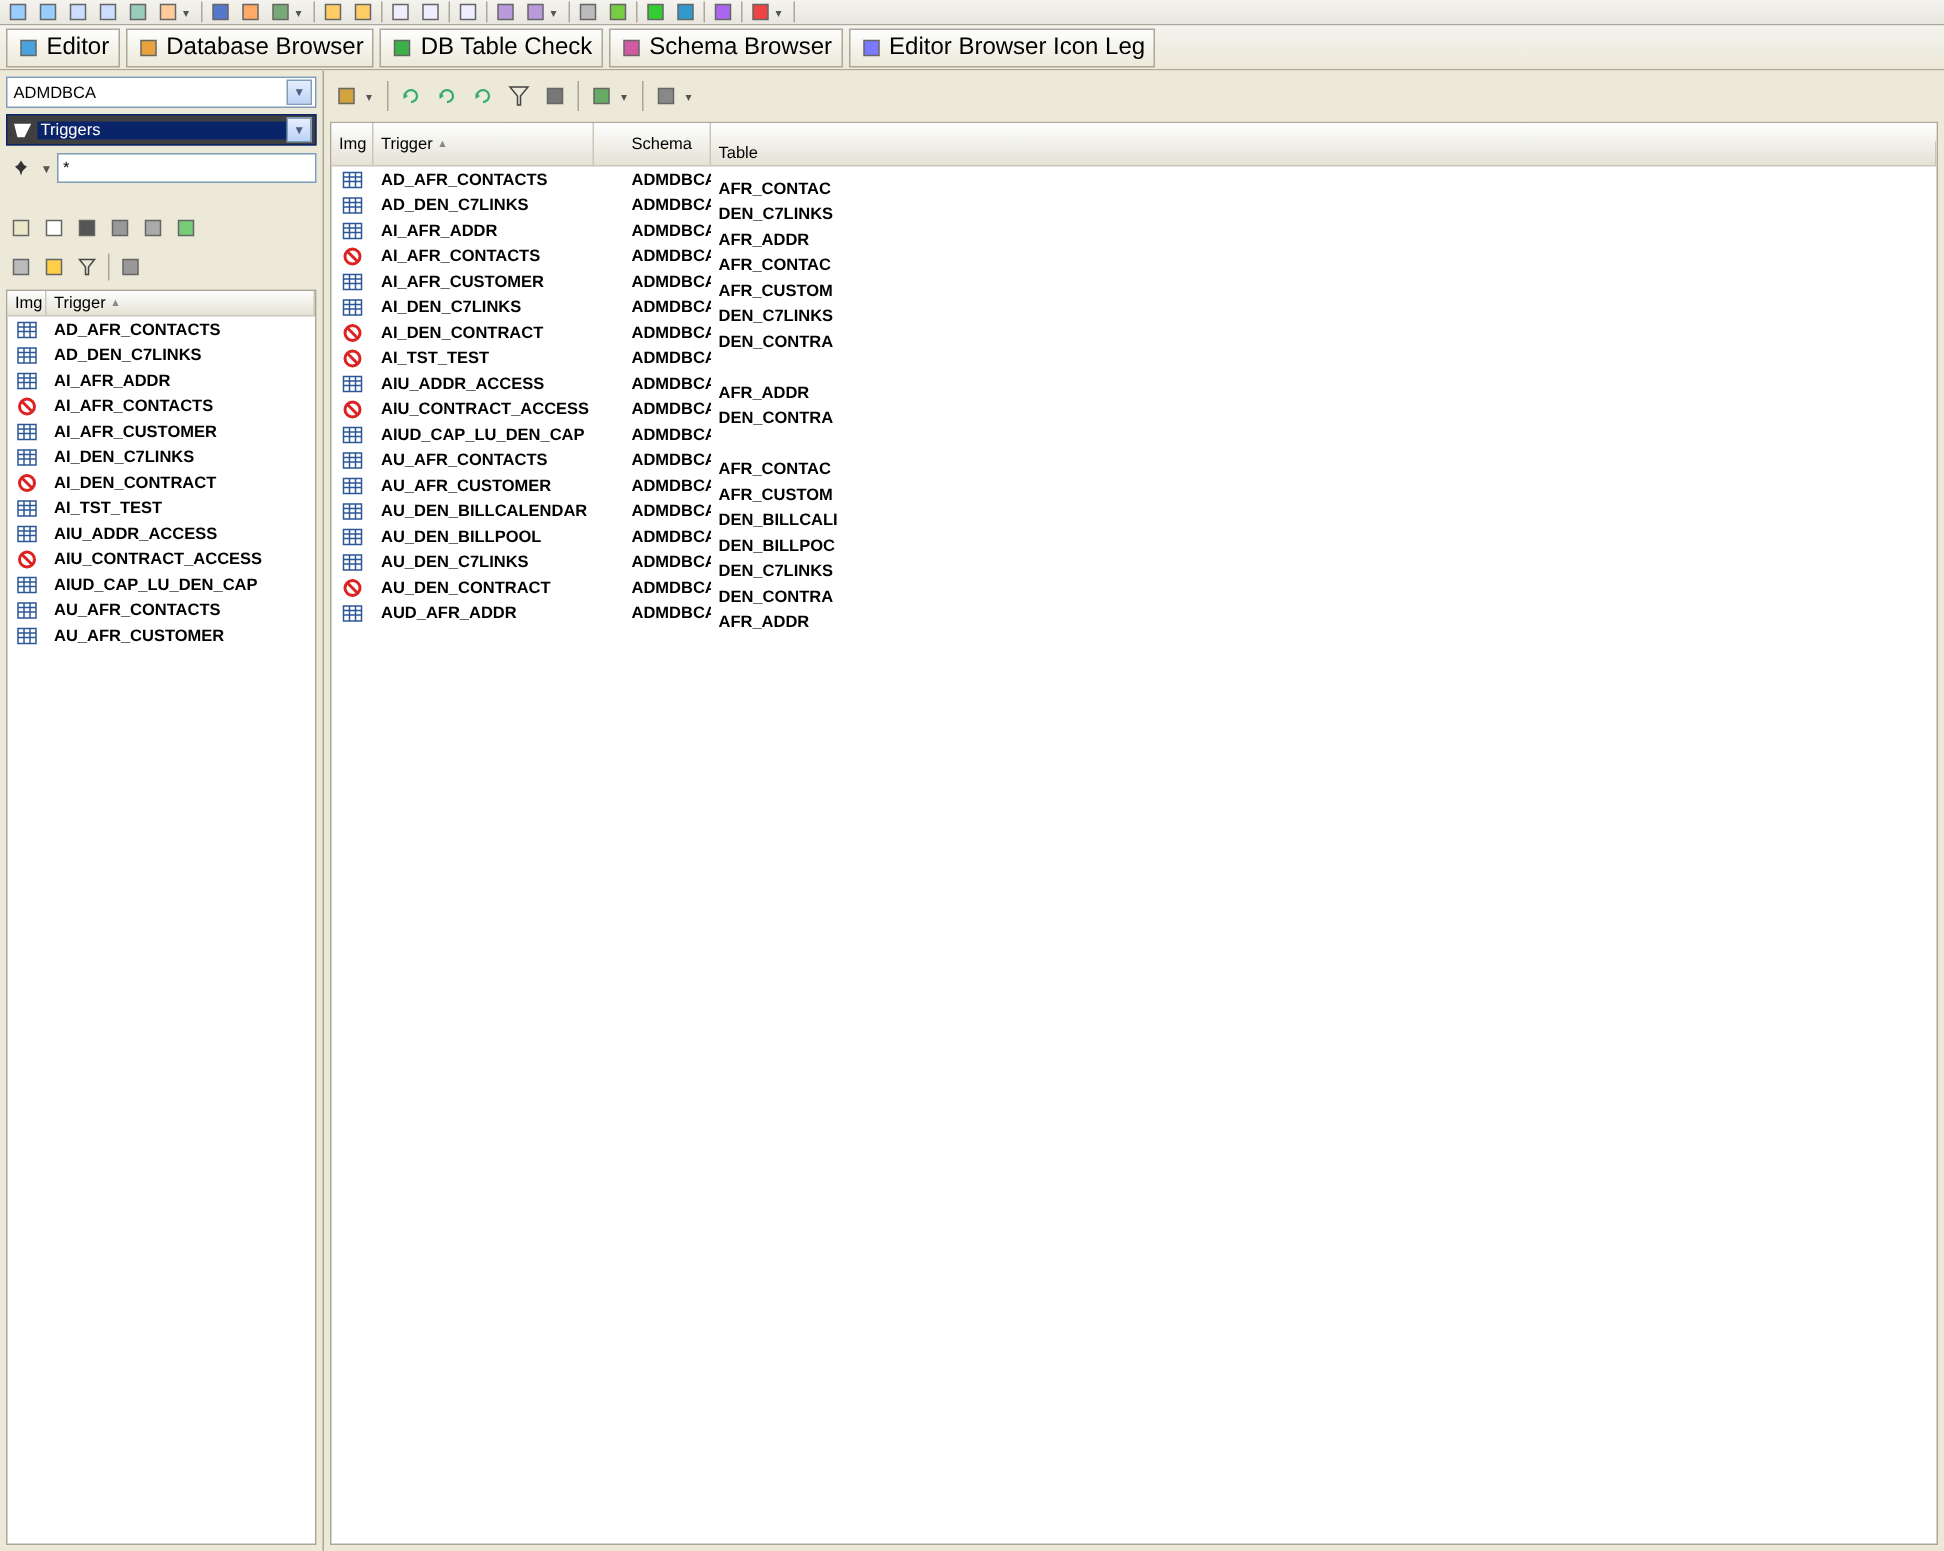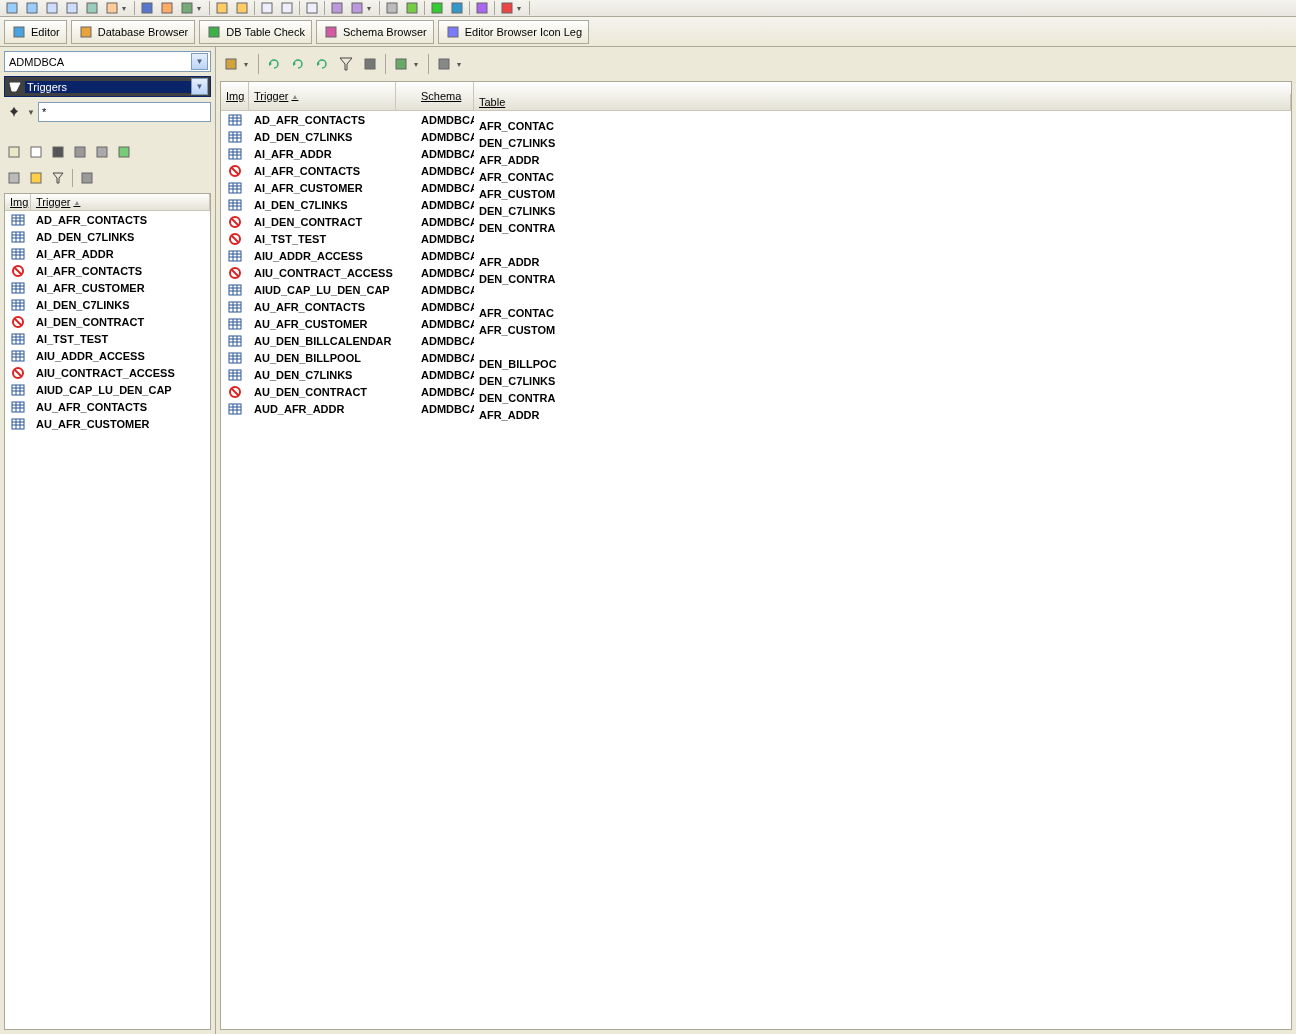--- a/index.html
+++ b/index.html
@@ -4,42 +4,42 @@
 <style>
 * { box-sizing: border-box; margin: 0; padding: 0; }
 body { font-family: Tahoma, Arial, sans-serif; font-size: 11px; background: #fff; overflow: hidden; }
 
 .toolbar-main { height: 17px; background: linear-gradient(#f4f3ee, #e8e6de); border-bottom: 1px solid #aca899; display: flex; align-items: center; padding: 0 2px; }
 .toolbar-main .tbtn { width: 18px; height: 15px; margin: 0 1px; display: inline-flex; align-items: center; justify-content: center; cursor: pointer; }
 .toolbar-main .sep { width: 1px; height: 14px; background: #aca899; margin: 0 2px; }
 .toolbar-main .drop { width: 10px; font-size: 8px; color: #555; }
 
 .tabbar { height: 30px; background: linear-gradient(#f4f3ee, #ece9d8); border-bottom: 1px solid #aca899; display: flex; align-items: center; padding: 2px 4px; gap: 4px; }
-.tab { border: 1px solid #aca899; background: linear-gradient(#fefefe, #ece9d8); padding: 3px 6px; display: inline-flex; align-items: center; gap: 4px; cursor: pointer; font-size: 11px; }
+.tab { border: 1px solid #aca899; background: linear-gradient(#fefefe, #ece9d8); padding: 3px 6px; display: inline-flex; align-items: center; gap: 4px; cursor: pointer; font-size: 16px; }
 .tab-ico { width: 16px; height: 16px; display: inline-flex; align-items: center; justify-content: center; }
 
 .workspace { display: flex; height: calc(100vh - 47px); }
 .left-pane { width: 216px; background: #ece9d8; border-right: 1px solid #aca899; display: flex; flex-direction: column; padding: 4px; }
 .right-pane { flex: 1; background: #ece9d8; display: flex; flex-direction: column; padding: 4px; overflow: hidden; }
 
 .combo { height: 21px; background: #fff; border: 1px solid #7f9db9; display: flex; align-items: center; padding: 0 2px; font-size: 11px; margin-bottom: 4px; position: relative; }
 .combo .combo-text { flex: 1; padding: 0 2px; }
 .combo .combo-btn { width: 17px; height: 17px; background: linear-gradient(#e6eefc, #bcd3f7); border: 1px solid #7f9db9; display: flex; align-items: center; justify-content: center; font-size: 8px; color: #4b6184; cursor: pointer; }
 .combo.sel { background: #404040; color: #fff; border: 1px solid #0a246a; }
 .combo.sel .combo-text { background: #0a246a; color: #fff; }
 .combo .combo-ico { width: 16px; height: 16px; margin-right: 2px; display: inline-flex; align-items: center; justify-content: center; }
 
 .mini-toolbar { height: 22px; display: flex; align-items: center; gap: 2px; margin-bottom: 4px; }
 .mini-toolbar .mbtn { width: 20px; height: 20px; display: inline-flex; align-items: center; justify-content: center; cursor: pointer; }
 .mini-toolbar input { flex: 1; height: 20px; border: 1px solid #7f9db9; font-size: 11px; padding: 0 3px; }
 
 .list, .grid { background: #fff; border: 1px solid #aca899; overflow: auto; }
 .list { flex: 1; }
 .list-header, .grid-header { display: flex; background: linear-gradient(#fefefe, #e4e2d5); border-bottom: 1px solid #cbc7b8; position: sticky; top: 0; }
-.list-header .hcell, .grid-header .hcell { border-right: 1px solid #cbc7b8; padding: 2px 5px; font-size: 11px; display: flex; align-items: center; gap: 3px; white-space: nowrap; text-decoration: underline; }
+.list-header .hcell, .grid-header .hcell { border-right: 1px solid #cbc7b8; padding: 2px 5px; font-size: 11px; display: flex; align-items: center; gap: 3px; white-space: nowrap; }
 .sort-ind { font-size: 7px; color: #888; }
 .row { display: flex; align-items: center; height: 17px; cursor: pointer; font-weight: bold; }
 .cell { padding: 0 5px; font-size: 11px; white-space: nowrap; overflow: hidden; }
 .icon-cell { width: 26px; display: flex; justify-content: center; align-items: center; }
 
 .right-toolbars { height: 26px; display: flex; align-items: center; gap: 2px; margin-bottom: 4px; }
 .right-toolbars .rbtn { width: 22px; height: 22px; display: inline-flex; align-items: center; justify-content: center; cursor: pointer; }
 .right-toolbars .rsep { width: 1px; height: 20px; background: #aca899; margin: 0 2px; }
 .right-toolbars .rdrop { width: 10px; font-size: 8px; color: #555; cursor: pointer; }
 
@@ -712,20 +712,21 @@
                 <svg width="14" height="12">
                   <rect x="1" y="1" width="12" height="10"></rect>
                   <line x1="1" y1="4" x2="13" y2="4" stroke="#2b5797"></line>
                   <line x1="1" y1="7" x2="13" y2="7" stroke="#2b5797"></line>
                   <line x1="5" y1="1" x2="5" y2="11" stroke="#2b5797"></line>
                   <line x1="9" y1="1" x2="9" y2="11" stroke="#2b5797"></line>
                 </svg>
               </div>
               <div class="cell gc-trg">AU_DEN_BILLCALENDAR</div>
               <div class="cell gc-sch">ADMDBCA</div>
+              <div class="cell gc-tbl">DEN_BILLCALI</div>
             </div>
             <div class="row">
               <div class="icon-cell gc-img ico-grid">
                 <svg width="14" height="12">
                   <rect x="1" y="1" width="12" height="10"></rect>
                   <line x1="1" y1="4" x2="13" y2="4" stroke="#2b5797"></line>
                   <line x1="1" y1="7" x2="13" y2="7" stroke="#2b5797"></line>
                   <line x1="5" y1="1" x2="5" y2="11" stroke="#2b5797"></line>
                   <line x1="9" y1="1" x2="9" y2="11" stroke="#2b5797"></line>
                 </svg>

